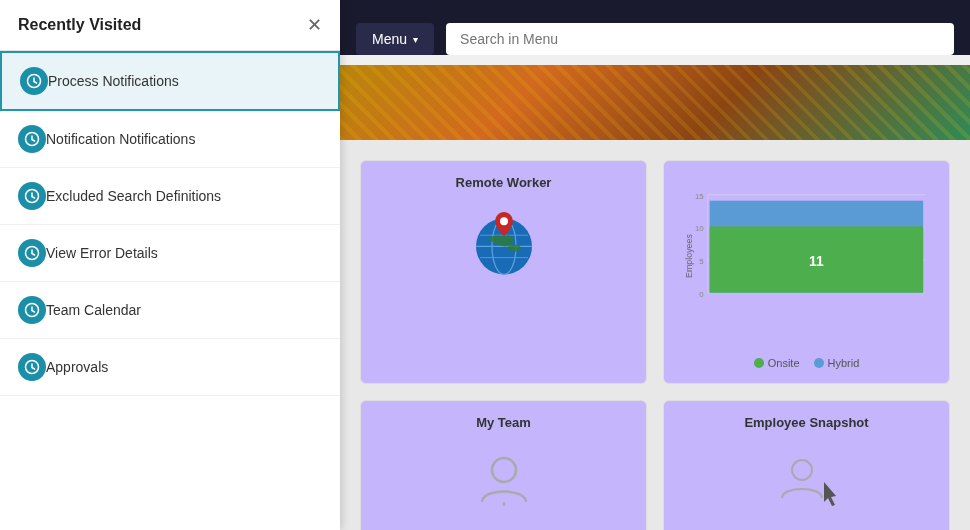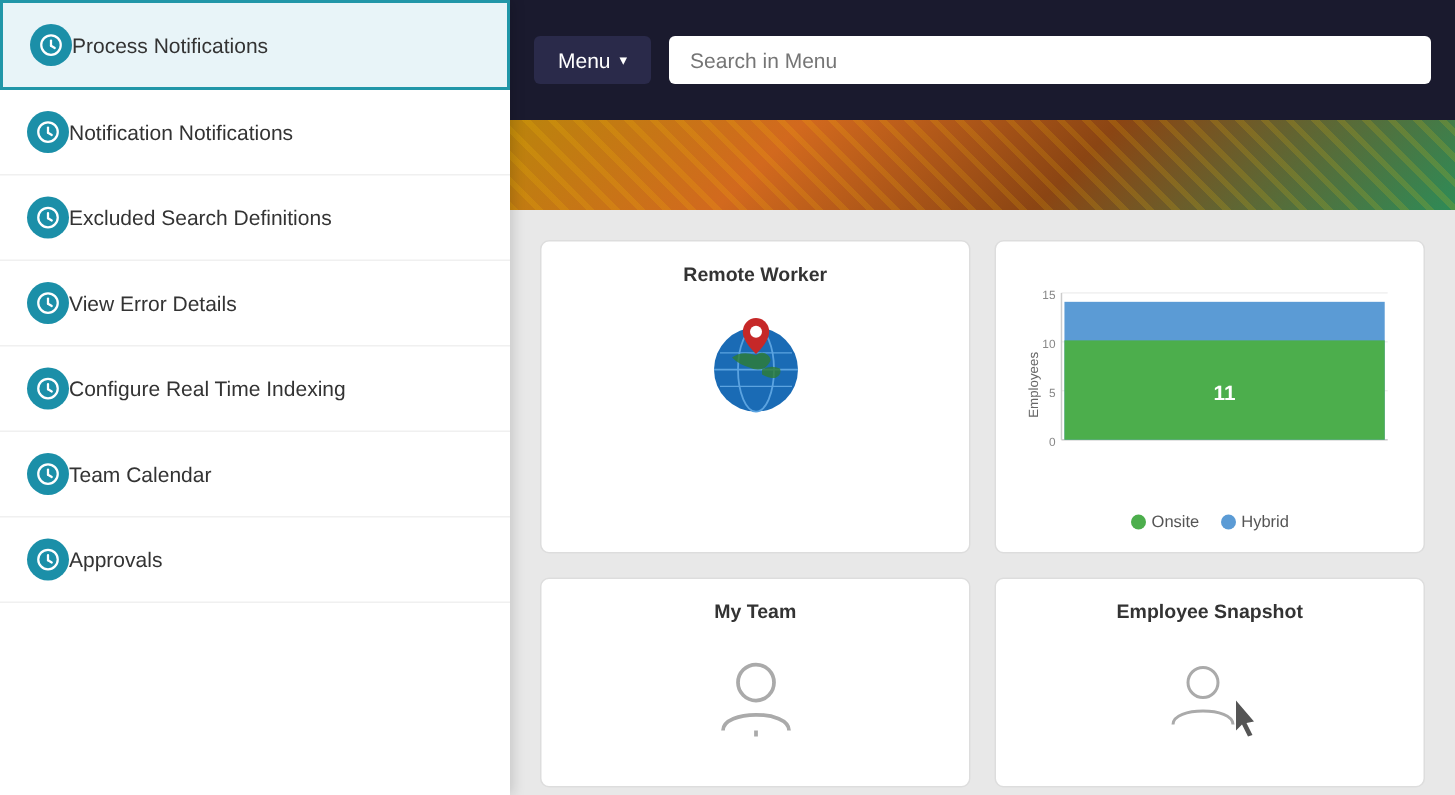--- a/index.html
+++ b/index.html
@@ -2,24 +2,24 @@
 <html><head>
   <meta charset="utf-8">
   <style>
     * { box-sizing: border-box; margin: 0; padding: 0; }
     body { font-family: 'Segoe UI', Arial, sans-serif; width: 970px; height: 530px; overflow: hidden; background: #f0f0f0; }
 
     
     .top-bar {
       position: absolute;
       top: 0; left: 340px; right: 0;
-      height: 80px;
+      height: 55px;
       background: #1a1a2e;
       display: flex;
-      align-items: center;
+      align-items: flex-end;
       padding: 0 16px;
       gap: 12px;
       z-index: 10;
     }
     .menu-btn {
       background: #2a2a4a;
       border: none;
       color: #fff;
       padding: 8px 16px;
       border-radius: 4px;
@@ -67,21 +67,21 @@
       bottom: 0;
       background: #e8e8e8;
       padding: 20px;
       display: grid;
       grid-template-columns: 1fr 1fr;
       grid-template-rows: 1fr 1fr;
       gap: 16px;
     }
 
     .card {
-      background: #ffffff;
+      background: #c4b5fd;
       border-radius: 6px;
       border: 1px solid #ddd;
       display: flex;
       flex-direction: column;
       align-items: center;
       padding: 14px;
     }
     .card-title {
       font-size: 13px;
       font-weight: 600;
@@ -107,21 +107,21 @@
       flex: 1;
       position: relative;
     }
     .chart-area {
       width: 100%;
       height: 100%;
     }
     .legend {
       display: flex;
       gap: 14px;
-      margin-top: 4px;
+      margin-top: 20px;
       font-size: 11px;
       color: #555;
     }
     .legend-item { display: flex; align-items: center; gap: 4px; }
     .legend-dot { width: 10px; height: 10px; border-radius: 50%; }
 
     
     .team-icon {
       font-size: 48px;
       color: #888;
@@ -293,20 +293,24 @@
         <path d="M10 48 C10 36 50 36 50 48" fill="none" stroke="#aaa" stroke-width="2"></path>
 
         <path d="M52 32 L52 52 L56 48 L60 56 L63 55 L59 47 L64 46 Z" fill="#555"></path>
       </svg>
     </div>
   </div>
 
 </div>
 
 <div class="sidebar">
+  <div class="sidebar-header">
+    <span class="sidebar-title">Recently Visited</span>
+    <button class="close-btn">✕</button>
+  </div>
 
   <div class="sidebar-item active">
     <div class="clock-icon">
       <svg viewBox="0 0 16 16" fill="none" xmlns="http://www.w3.org/2000/svg">
         <circle cx="8" cy="8" r="6.5" stroke="white" stroke-width="1.5"></circle>
         <line x1="8" y1="5" x2="8" y2="8.5" stroke="white" stroke-width="1.5" stroke-linecap="round"></line>
         <line x1="8" y1="8.5" x2="10.5" y2="10" stroke="white" stroke-width="1.5" stroke-linecap="round"></line>
       </svg>
     </div>
     <span class="item-label">Process Notifications</span>
@@ -338,30 +342,20 @@
     <div class="clock-icon">
       <svg viewBox="0 0 16 16" fill="none" xmlns="http://www.w3.org/2000/svg">
         <circle cx="8" cy="8" r="6.5" stroke="white" stroke-width="1.5"></circle>
         <line x1="8" y1="5" x2="8" y2="8.5" stroke="white" stroke-width="1.5" stroke-linecap="round"></line>
         <line x1="8" y1="8.5" x2="10.5" y2="10" stroke="white" stroke-width="1.5" stroke-linecap="round"></line>
       </svg>
     </div>
     <span class="item-label">View Error Details</span>
   </div>
 
-  <div class="sidebar-item">
-    <div class="clock-icon">
-      <svg viewBox="0 0 16 16" fill="none" xmlns="http://www.w3.org/2000/svg">
-        <circle cx="8" cy="8" r="6.5" stroke="white" stroke-width="1.5"></circle>
-        <line x1="8" y1="5" x2="8" y2="8.5" stroke="white" stroke-width="1.5" stroke-linecap="round"></line>
-        <line x1="8" y1="8.5" x2="10.5" y2="10" stroke="white" stroke-width="1.5" stroke-linecap="round"></line>
-      </svg>
-    </div>
-    <span class="item-label">Configure Real Time Indexing</span>
-  </div>
 
   <div class="sidebar-item">
     <div class="clock-icon">
       <svg viewBox="0 0 16 16" fill="none" xmlns="http://www.w3.org/2000/svg">
         <circle cx="8" cy="8" r="6.5" stroke="white" stroke-width="1.5"></circle>
         <line x1="8" y1="5" x2="8" y2="8.5" stroke="white" stroke-width="1.5" stroke-linecap="round"></line>
         <line x1="8" y1="8.5" x2="10.5" y2="10" stroke="white" stroke-width="1.5" stroke-linecap="round"></line>
       </svg>
     </div>
     <span class="item-label">Team Calendar</span>

